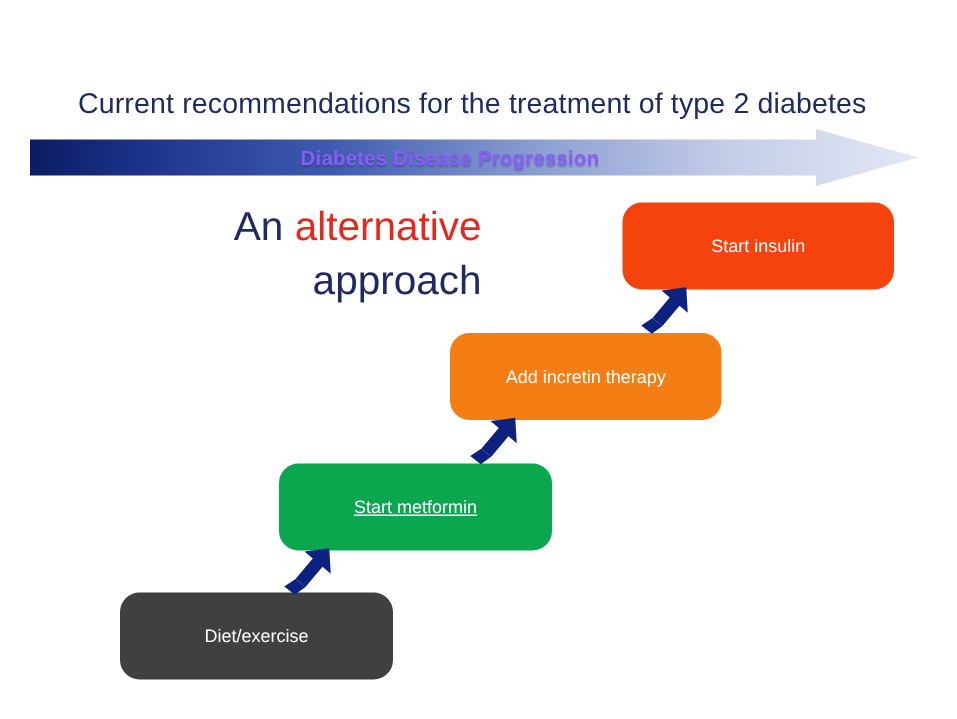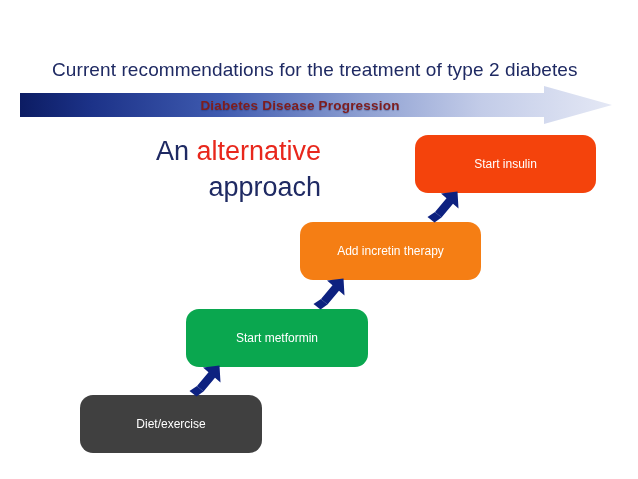--- a/index.html
+++ b/index.html
@@ -49,21 +49,21 @@
     position: absolute;
     left: 0;
     top: 0;
     width: 560px;
     height: 38px;
     display: flex;
     align-items: center;
     justify-content: center;
     font-size: 13.5px;
     font-weight: bold;
-    color: #7f1d1d;
+    color: #8b5cf6;
     letter-spacing: 0.2px;
     text-shadow: 0 1px 1px rgba(30,50,110,0.35);
     pointer-events: none;
   }
 
   
   #alt-caption {
     position: absolute;
     left: 56px;
     top: 133px;
@@ -104,20 +104,21 @@
     width: 181px;
     height: 58px;
     background: #f57e14;
   }
   #box-metformin {
     left: 186px;
     top: 309px;
     width: 182px;
     height: 58px;
     background: #0aa74f;
+    text-decoration: underline;
   }
   #box-diet {
     left: 80px;
     top: 395px;
     width: 182px;
     height: 58px;
     background: #404040;
   }
 
   

